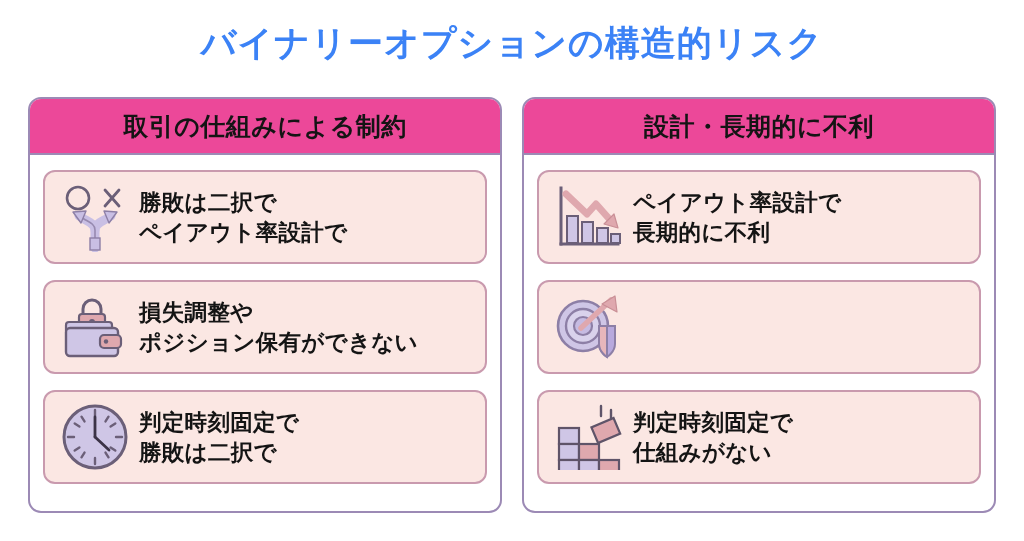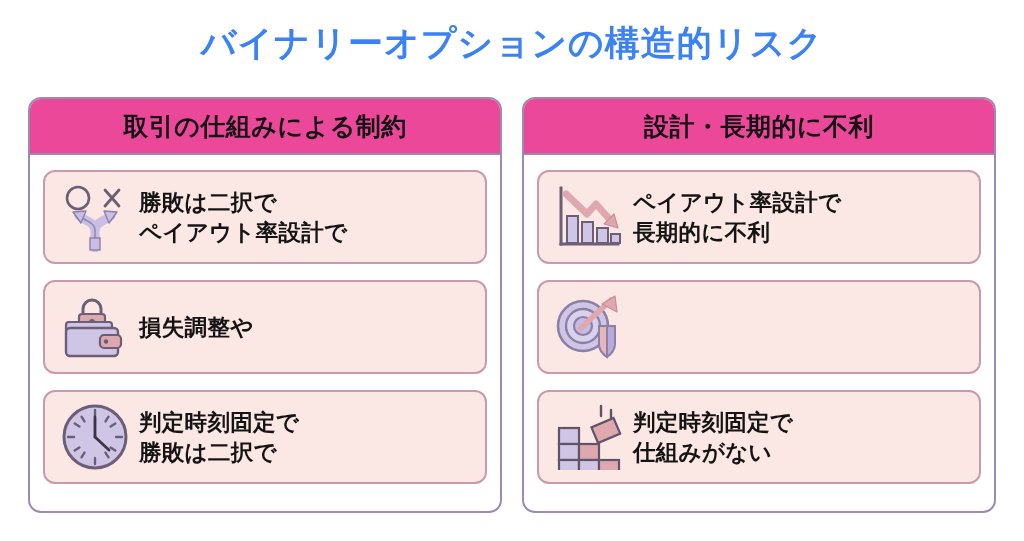--- a/index.html
+++ b/index.html
@@ -146,20 +146,21 @@
               <circle cx="33" cy="28" r="3" fill="#6b5f78"></circle>
               <rect x="31.6" y="29" width="2.8" height="6" fill="#6b5f78"></rect>
               <path d="M10 28 h40 a3 3 0 0 1 3 3 v5 h-46 v-5 a3 3 0 0 1 3 -3 z" fill="#cfc6e6" stroke="#6b5f78" stroke-width="2.2"></path>
               <rect x="7" y="34" width="52" height="28" rx="4" fill="#cfc6e6" stroke="#6b5f78" stroke-width="2.4"></rect>
               <rect x="41" y="41" width="21" height="13" rx="4" fill="#dfa8ae" stroke="#6b5f78" stroke-width="2.2"></rect>
               <circle cx="47" cy="47.5" r="2.2" fill="#6b5f78"></circle>
             </svg>
           </span>
           <span class="card-text">
             <span class="l1">損失調整や</span>
+            <span class="l2">ポジション保有ができない</span>
           </span>
         </div>
 
         <div class="card">
           <span class="card-icon">
             <svg width="70" height="70" viewBox="0 0 70 70">
               <circle cx="35" cy="35" r="31" fill="#cfc6e6" stroke="#6b5f78" stroke-width="3"></circle>
               <g stroke="#6b5f78" stroke-width="2.4" stroke-linecap="round">
                 <line x1="35" y1="8" x2="35" y2="14"></line>
                 <line x1="35" y1="56" x2="35" y2="62"></line>

